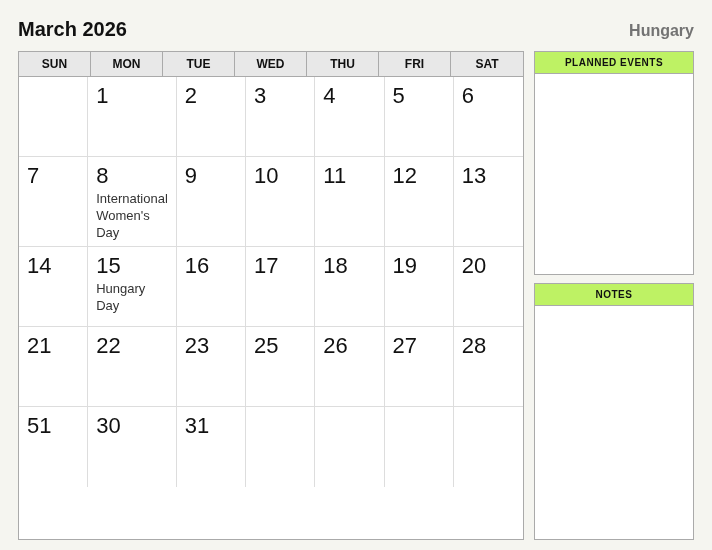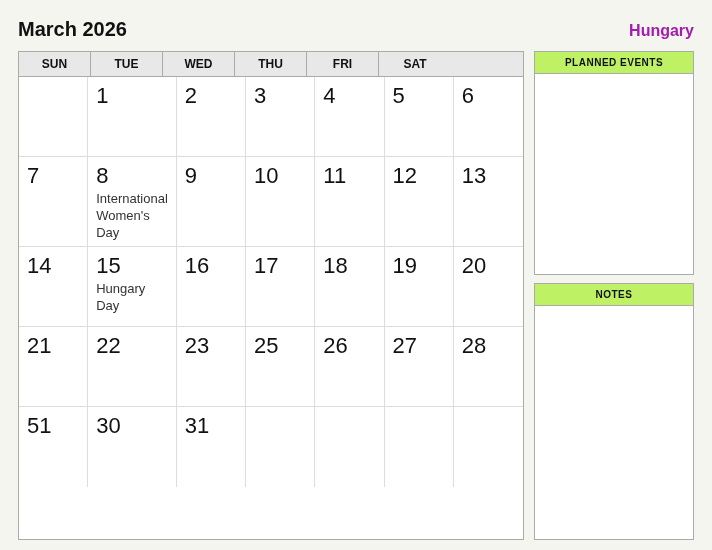--- a/index.html
+++ b/index.html
@@ -19,21 +19,21 @@
       margin-bottom: 10px;
     }
     .month-title {
       font-size: 20px;
       font-weight: bold;
       color: #111;
     }
     .country-title {
       font-size: 16px;
       font-weight: bold;
-      color: #a21caf;
+      color: #737373;
     }
     .main-content {
       display: flex;
       gap: 10px;
       flex: 1;
     }
     .calendar-section {
       flex: 1;
       border: 1px solid #aaa;
       background: #fff;
@@ -130,20 +130,21 @@
 
 <div class="header">
   <span class="month-title">March 2026</span>
   <span class="country-title">Hungary</span>
 </div>
 
 <div class="main-content">
   <div class="calendar-section">
     <div class="day-headers">
       <div class="day-header">SUN</div>
+      <div class="day-header">MON</div>
       <div class="day-header">TUE</div>
       <div class="day-header">WED</div>
       <div class="day-header">THU</div>
       <div class="day-header">FRI</div>
       <div class="day-header">SAT</div>
     </div>
     <div class="calendar-grid">
 
       <div class="day-cell empty"></div>
       <div class="day-cell">

